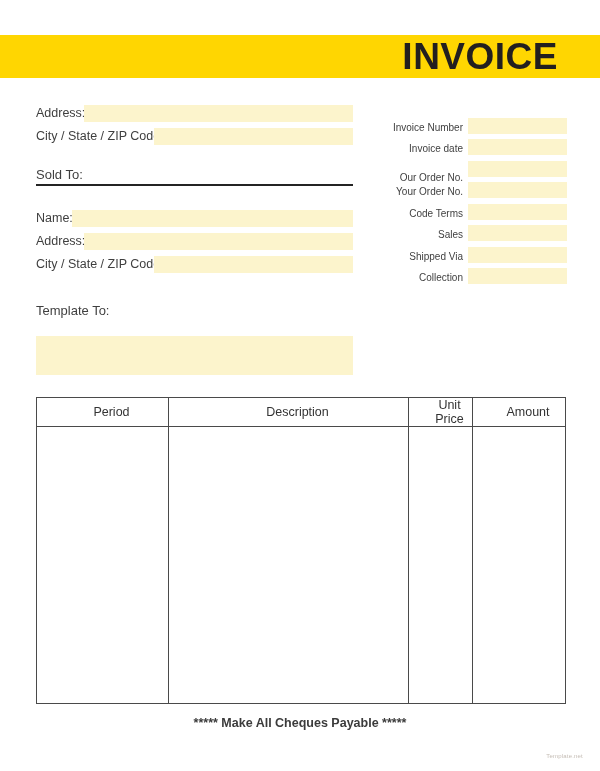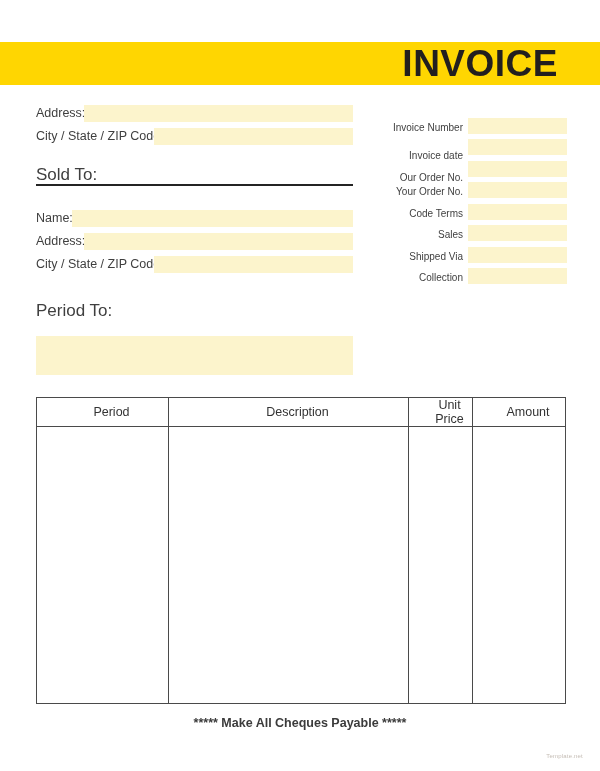--- a/index.html
+++ b/index.html
@@ -15,37 +15,36 @@
     position:relative;
     width:600px;height:771px;
     background:#ffffff;
     font-family:"Liberation Sans","DejaVu Sans",sans-serif;
     overflow:hidden;
   }
   
   .band{
     position:absolute;left:0;top:35px;width:600px;height:43px;
     background:var(--band-yellow);
-    margin-top:7px;
   }
   .band h1{
     margin:0;height:43px;line-height:43px;
     text-align:right;padding-right:42px;
     font-size:37px;font-weight:800;letter-spacing:0.5px;
     color:#221F1F;
   }
   
   .lbl{
     position:absolute;
     font-size:12.5px;color:var(--label-text);
     white-space:nowrap;line-height:15px;
   }
   .heading{
     position:absolute;
-    font-size:17px;color:var(--label-text);
+    font-size:13px;color:var(--label-text);
     white-space:nowrap;line-height:15px;
   }
   .fld{
     position:absolute;height:17px;
     background:var(--field-cream);
     border:0;outline:none;padding:0 4px;
     font:12px "Liberation Sans","DejaVu Sans",sans-serif;
     color:#333333;
   }
   .fld-sm{height:16px;}
@@ -110,27 +109,27 @@
 
   <span class="lbl" style="left:36px;top:211px;">Name:</span>
   <input class="fld" style="left: 72px; top: 210px; width: 281px;">
 
   <span class="lbl" style="left:36px;top:234px;">Address:</span>
   <input class="fld" style="left: 84px; top: 233px; width: 269px;">
 
   <span class="lbl" style="left:36px;top:257px;">City / State / ZIP Code:</span>
   <input class="fld" style="left: 154px; top: 256px; width: 199px;">
 
-  <span class="heading" style="left:36px;top:303px;">Period To:</span>
+  <span class="heading" style="left:36px;top:303px;">Template To:</span>
   <textarea class="bigfld" style="left: 36px; top: 336px; width: 317px; height: 39px;"></textarea>
 
   <span class="meta-lbl" style="top:120px;">Invoice Number</span>
   <input class="fld fld-sm" style="left: 468px; top: 118px; width: 99px;">
 
-  <span class="meta-lbl" style="top:148px;">Invoice date</span>
+  <span class="meta-lbl" style="top:141px;">Invoice date</span>
   <input class="fld fld-sm" style="left: 468px; top: 139px; width: 99px;">
 
   <span class="meta-lbl" style="top:170px;">Our Order No.</span>
   <input class="fld fld-sm" style="left: 468px; top: 161px; width: 99px;">
 
   <span class="meta-lbl" style="top:184px;">Your Order No.</span>
   <input class="fld fld-sm" style="left: 468px; top: 182px; width: 99px;">
 
   <span class="meta-lbl" style="top:206px;">Code Terms</span>
   <input class="fld fld-sm" style="left: 468px; top: 204px; width: 99px;">

